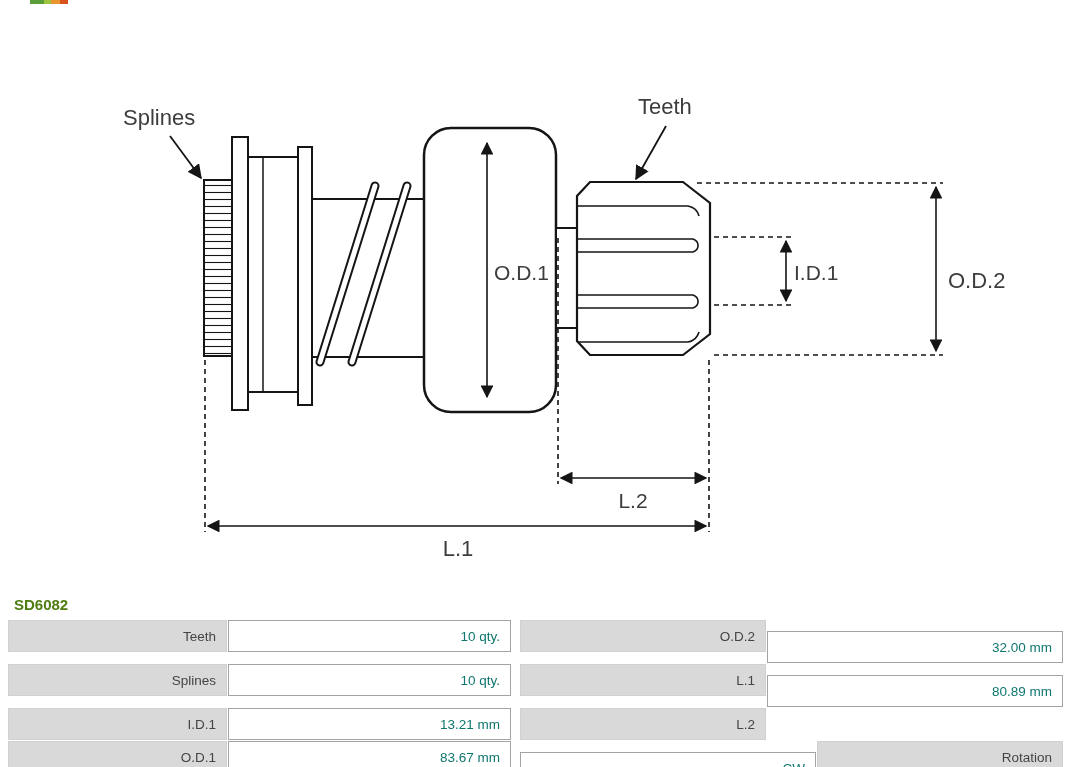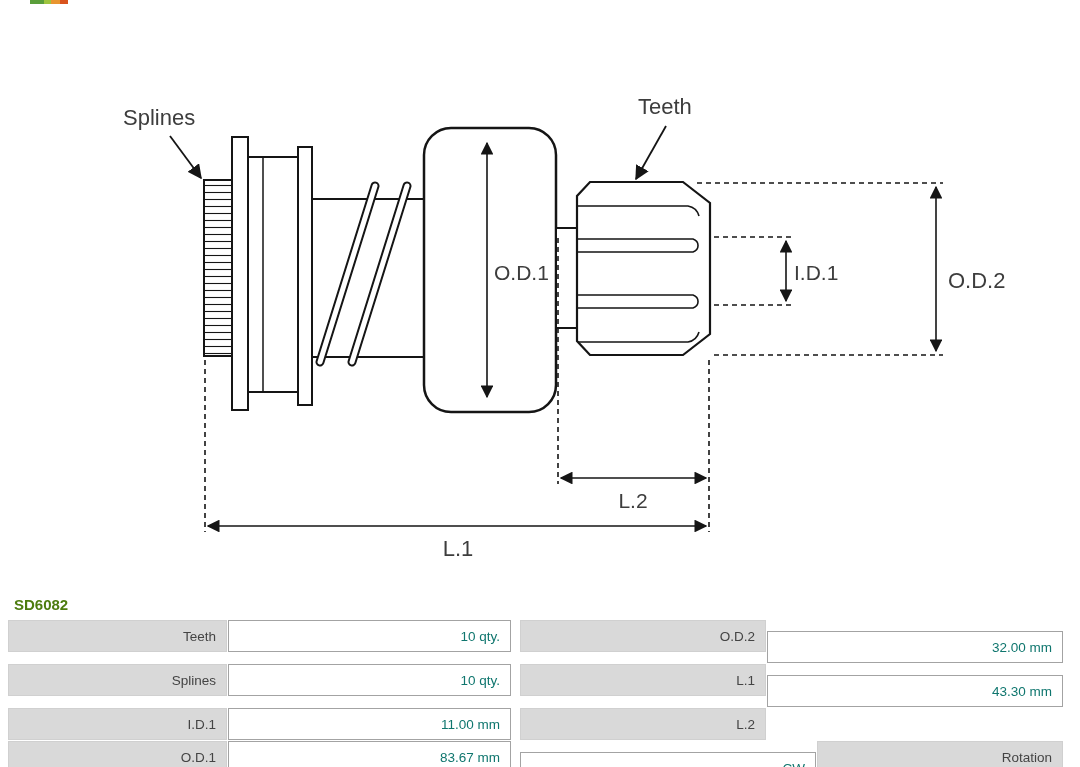--- a/index.html
+++ b/index.html
@@ -131,27 +131,27 @@
         <div class="cell val">32.00 mm</div>
       </div>
     </div>
     <div class="spec-row">
       <div class="pair left">
         <div class="cell lbl">Splines</div>
         <div class="cell val">10 qty.</div>
       </div>
       <div class="pair right">
         <div class="cell lbl">L.1</div>
-        <div class="cell val">43.30 mm</div>
+        <div class="cell val">80.89 mm</div>
       </div>
     </div>
     <div class="spec-row">
       <div class="pair left">
         <div class="cell lbl">I.D.1</div>
-        <div class="cell val">11.00 mm</div>
+        <div class="cell val">13.21 mm</div>
       </div>
       <div class="pair right">
         <div class="cell lbl">L.2</div>
       </div>
     </div>
     <div class="spec-row">
       <div class="pair left">
         <div class="cell lbl">O.D.1</div>
         <div class="cell val">83.67 mm</div>
       </div>

